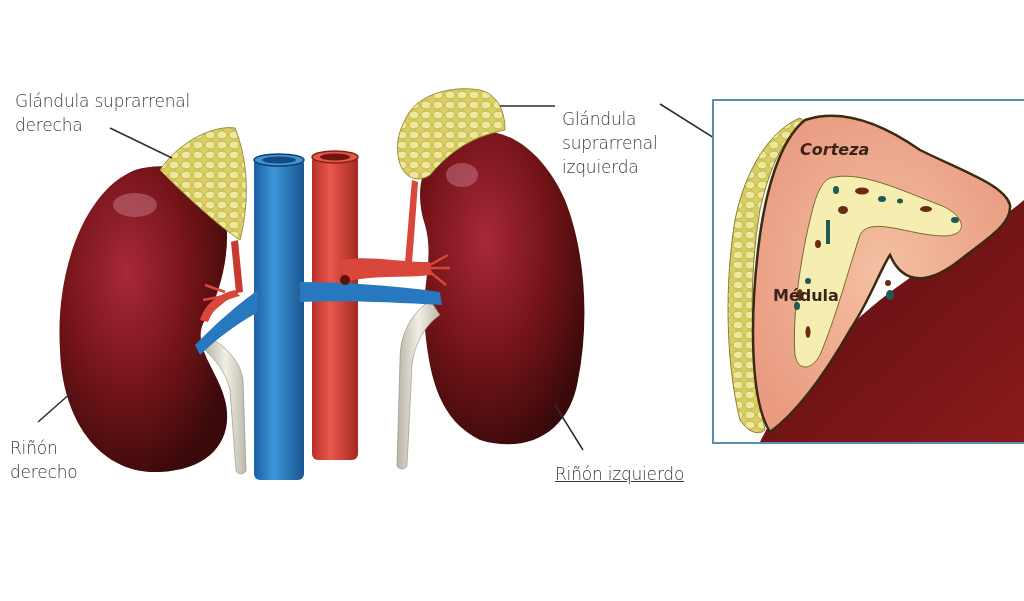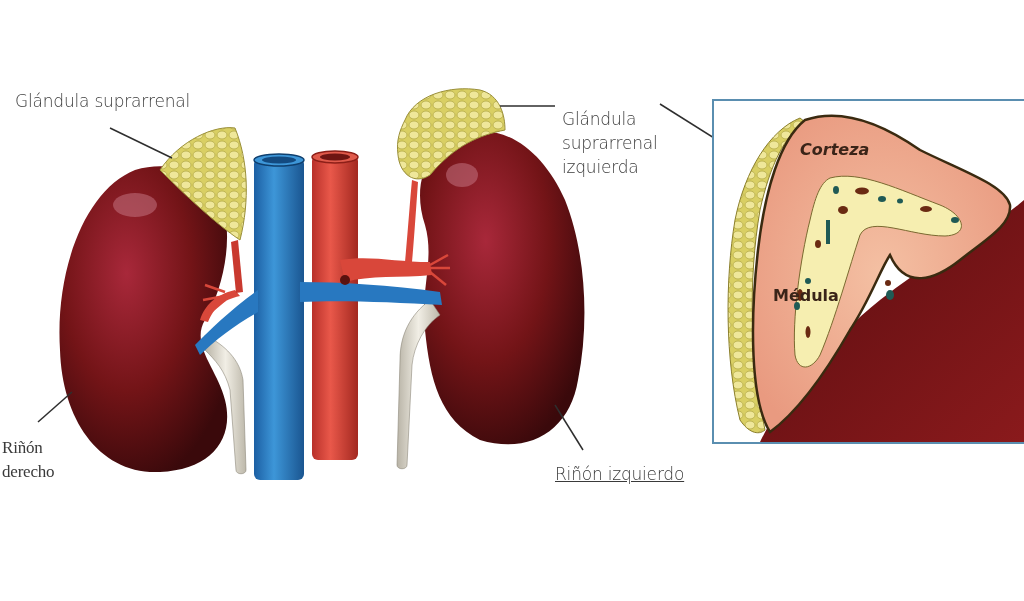--- a/index.html
+++ b/index.html
@@ -130,29 +130,30 @@
       <ellipse cx="800" cy="295" rx="3" ry="6"></ellipse>
         <ellipse cx="808" cy="332" rx="2.5" ry="6"></ellipse>
       <ellipse cx="888" cy="283" rx="3" ry="3"></ellipse>
     </g>
     <ellipse cx="890" cy="295" rx="4" ry="5" fill="#1f5a55"></ellipse>
   </g>
 </svg>
 
 <div class="label" style="left:8px; top:89px;margin-left:7px;">
   <div>Glándula suprarrenal</div>
+  <div>derecha</div>
 </div>
 
 <div class="label" style="left:562px; top:92px;margin-top:15px;">
   <div>Glándula</div>
   <div>suprarrenal</div>
   <div>izquierda</div>
 </div>
 
-<div class="label" style="left:2px; top:436px;font-family:Liberation Serif, serif;">
+<div class="label" style="left:10px; top:436px;">
   <div>Riñón</div>
   <div>derecho</div>
 </div>
 
 <div class="label" style="left:555px; top:462px;text-decoration:underline;">Riñón izquierdo</div>
 
 <div class="inset-label" style="left:800px; top:140px;font-style:italic;">Corteza</div>
 <div class="inset-label" style="left:773px; top:250px;margin-top:36px;">Médula</div>
 
 </body></html>

